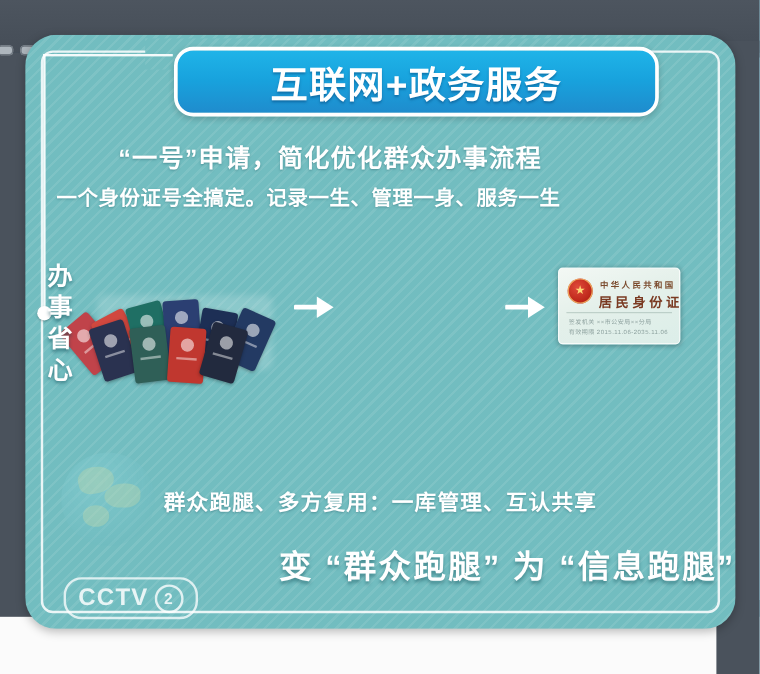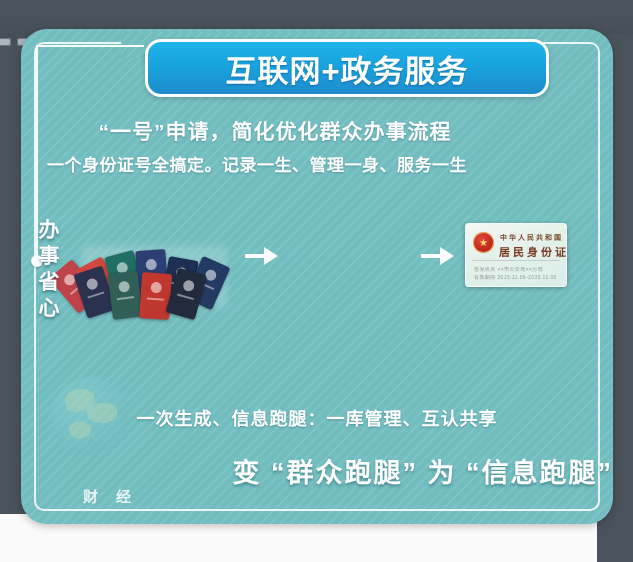--- a/index.html
+++ b/index.html
@@ -378,21 +378,25 @@
         <div class="id-meta" style="top:49px;">有效期限  2015.11.06-2035.11.06</div>
       </div>
     </div>
 
     <div class="globe">
       <span class="cont c1"></span>
         <span class="cont c2"></span>
         <span class="cont c3"></span>
     </div>
 
-    <div class="line3">一次生成、信息跑腿：一库管理、互认共享</div>
+    <div class="line3">群众跑腿、多方复用：一库管理、互认共享</div>
     <div class="line4">变 “群众跑腿” 为 “信息跑腿”</div>
 
     <div class="cctv">
+      <div class="mark">
+        <span>CCTV</span>
+        <span class="two">2</span>
+      </div>
       <div class="sub">财 经</div>
     </div>
 
   </div>
 </div>
 
 </body></html>

